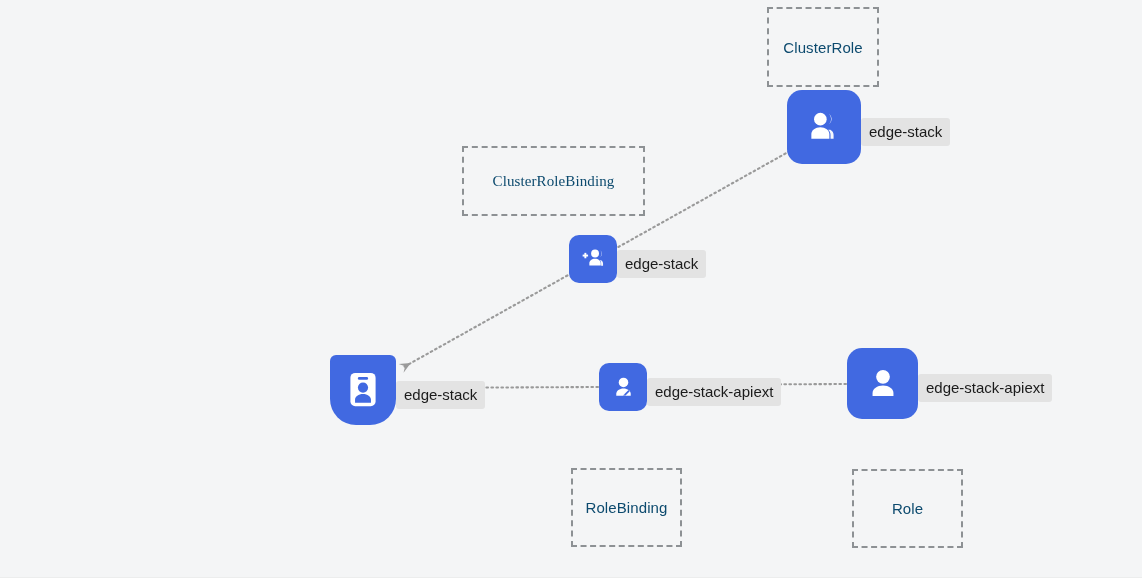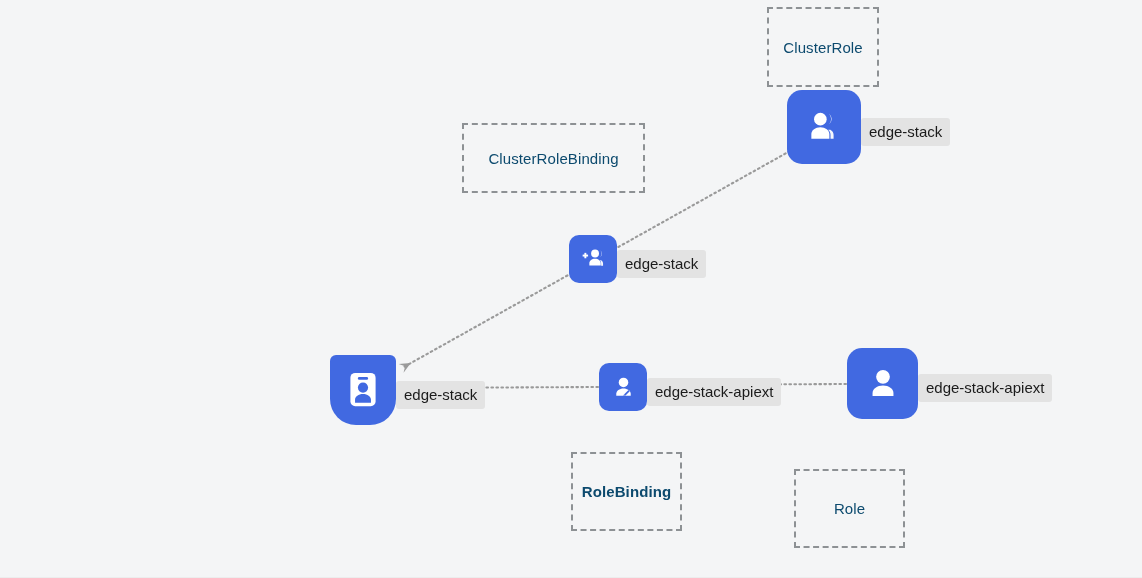--- a/index.html
+++ b/index.html
@@ -104,30 +104,30 @@
 
     <line x1="598" y1="387" x2="402" y2="388" stroke="#9a9a9a" stroke-width="2.1" stroke-dasharray="1.6 3.4" stroke-linecap="round" marker-end="url(#arrow-open)"></line>
 
     <line x1="846" y1="384" x2="648" y2="385" stroke="#9a9a9a" stroke-width="2.1" stroke-dasharray="1.6 3.4" stroke-linecap="round"></line>
   </svg>
 
   <div class="kind-box" style="left:767px; top:7px; width:112px; height:80px;">
     <span class="kind-label">ClusterRole</span>
   </div>
 
-  <div class="kind-box" style="left:462px; top:123px; width:183px; height:70px;">
+  <div class="kind-box" style="left:462px; top:146px; width:183px; height:70px;font-family:Liberation Serif, serif;">
     <span class="kind-label">ClusterRoleBinding</span>
   </div>
 
 
-  <div class="kind-box" style="left:571px; top:452px; width:111px; height:79px;font-weight:bold;">
+  <div class="kind-box" style="left:571px; top:468px; width:111px; height:79px;">
     <span class="kind-label">RoleBinding</span>
   </div>
 
-  <div class="kind-box" style="left:794px; top:469px; width:111px; height:79px;">
+  <div class="kind-box" style="left:852px; top:469px; width:111px; height:79px;">
     <span class="kind-label">Role</span>
   </div>
 
   <div class="node" style="left:787px; top:90px;">
     <div class="node-icon" style="width:74px; height:74px; border-radius:15px;">
       <svg width="46" height="46" viewBox="0 0 24 24" aria-hidden="true">
 
         <g fill="#ffffff" opacity="0.95">
           <path d="M14.6 5.1a3.4 3.4 0 0 1 0 5.5 3.9 3.9 0 0 0 0-5.5z"></path>
           <path d="M15.3 13.4c1 .55 1.7 1.45 1.7 2.6v2.1h-1.6V16c0-1.05-.45-1.95-1.2-2.6z"></path>

